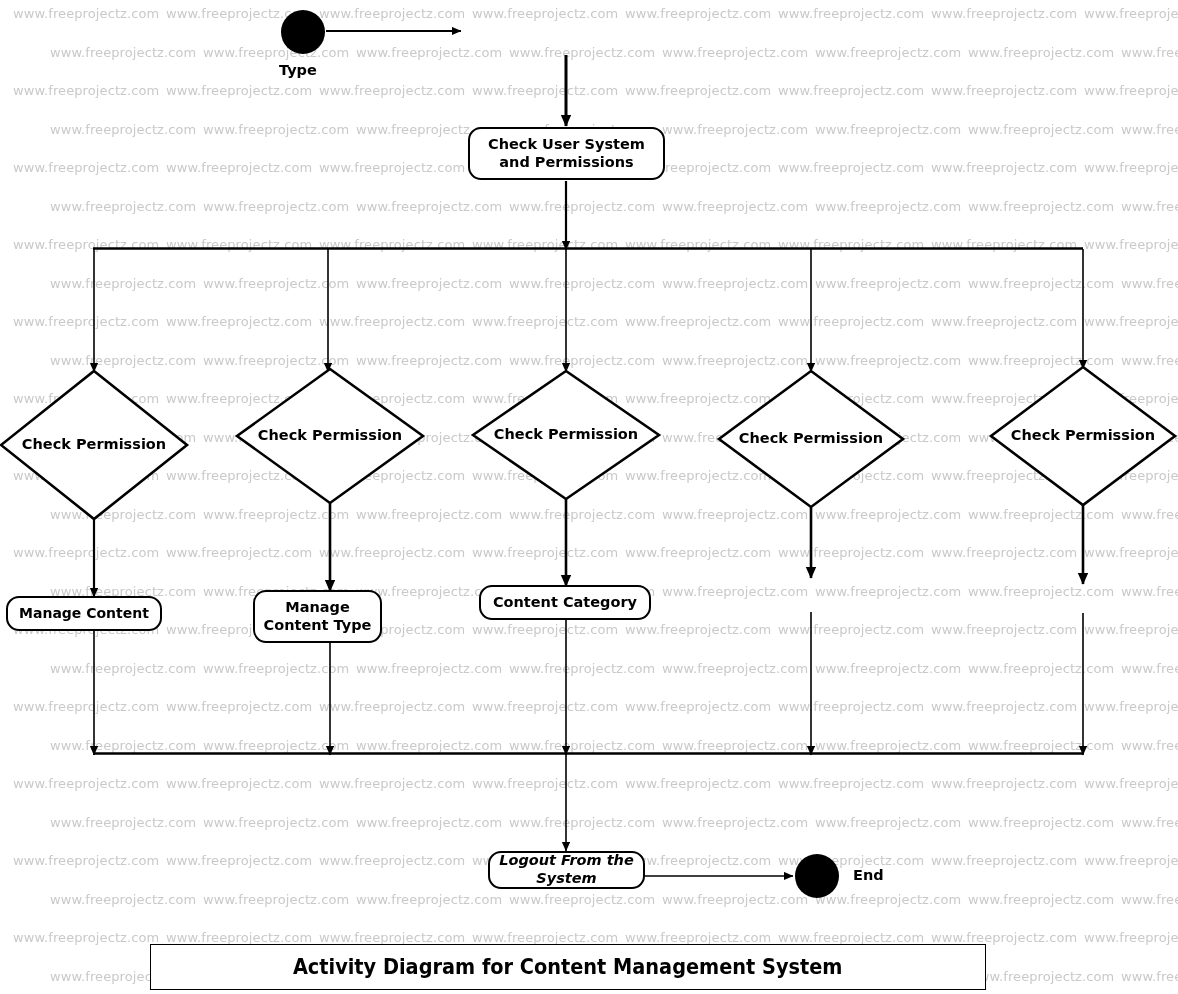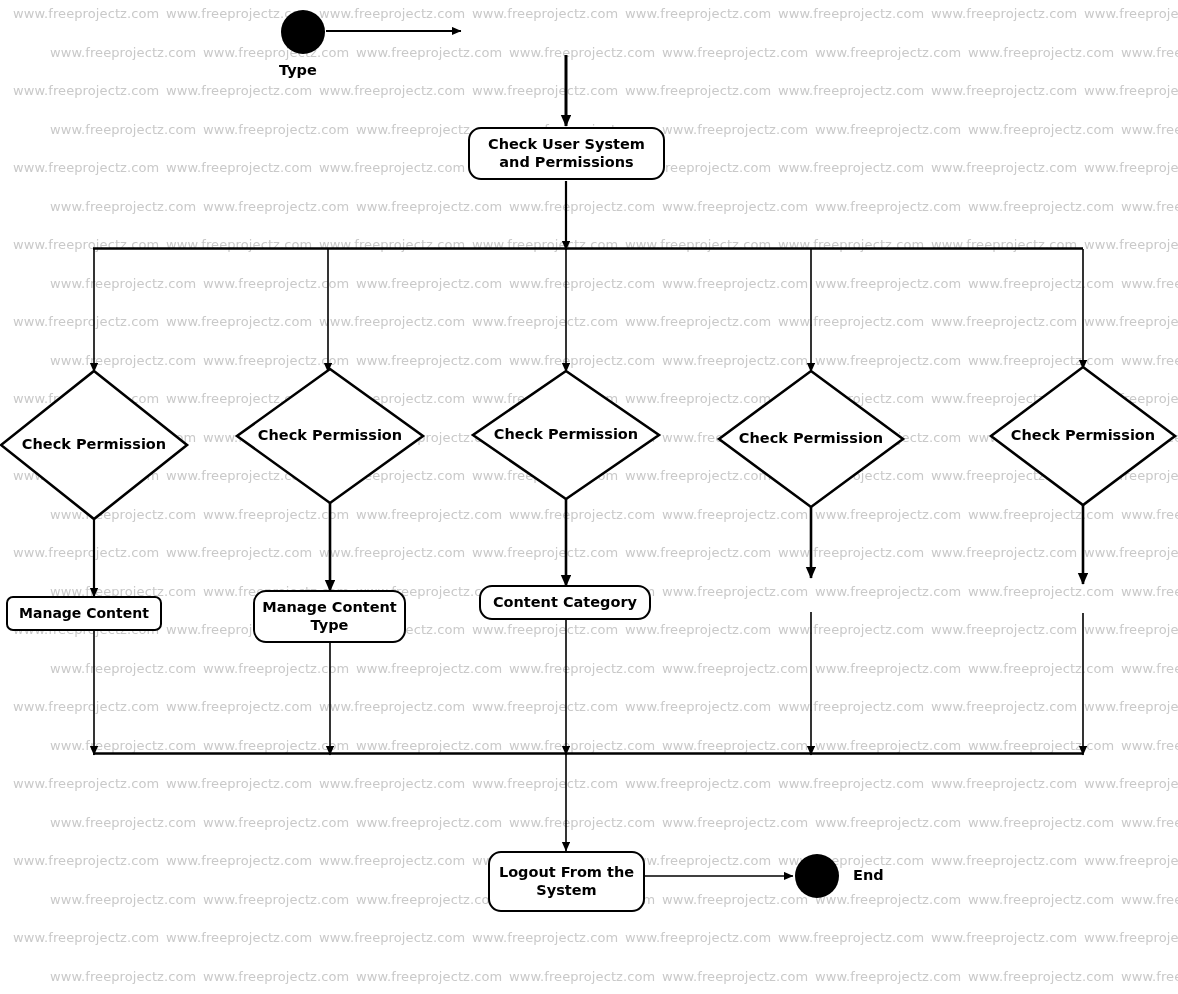--- a/index.html
+++ b/index.html
@@ -426,29 +426,32 @@
       <div class="decision-label">Check Permission</div>
     </div>
 
     <div class="decision" style="left:990px; top:366px; width:186px; height:140px;">
       <svg width="186" height="140" viewBox="0 0 186 140">
         <polygon points="93,1 185,70 93,139 1,70" fill="#ffffff" stroke="#000000" stroke-width="2.6"></polygon>
       </svg>
       <div class="decision-label">Check Permission</div>
     </div>
 
-    <div class="node activity" style="left:6px; top:596px; width:156px; height:35px; font-size:14px;border-radius:7px;">Manage Content</div>
-
-    <div class="node activity" style="left:253px; top:590px; width:153px; height:53px;">Manage Content Type</div>
+    <div class="node activity" style="left:6px; top:596px; width:156px; height:35px; font-size:14px;">Manage Content</div>
+
+    <div class="node activity" style="left:253px; top:590px; width:129px; height:53px;">Manage Content Type</div>
 
     <div class="node activity" style="left:479px; top:585px; width:172px; height:35px;">Content Category</div>
 
 
 
-    <div class="node activity" style="left:488px; top:851px; width:157px; height:61px;">Logout From the System</div>
+    <div class="node activity" style="left:488px; top:851px; width:157px; height:38px;font-style:italic;">Logout From the System</div>
 
     <div class="node terminal" style="left:795px; top:854px; width:44px; height:44px;"></div>
     <div class="terminal-label" style="left:853px; top:867px;">End</div>
 
   </div>
 
+  <div id="title-bar">
+    <span class="title-text">Activity Diagram for Content Management System</span>
+  </div>
 
 </div>
 
 </body></html>

